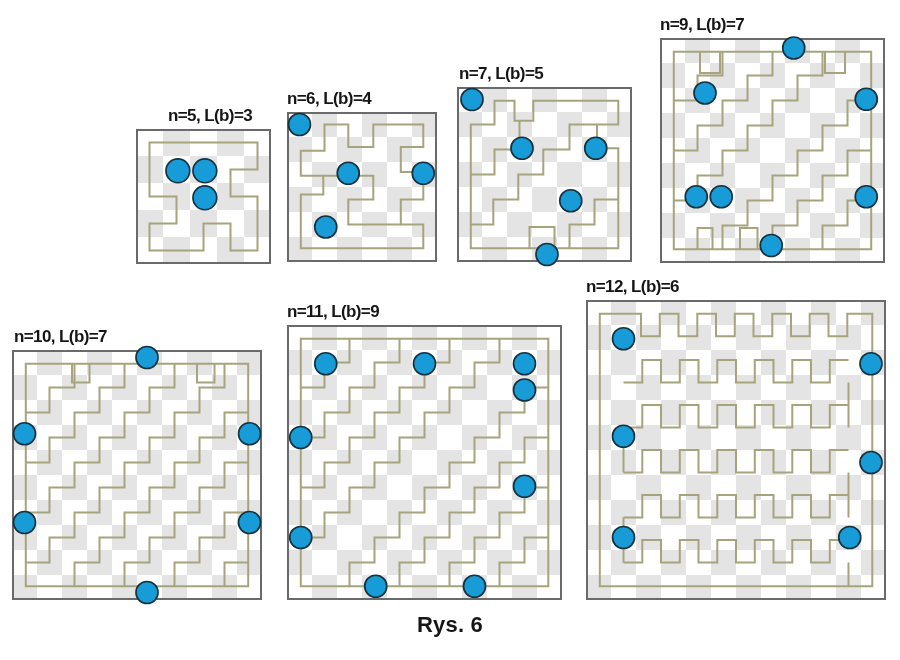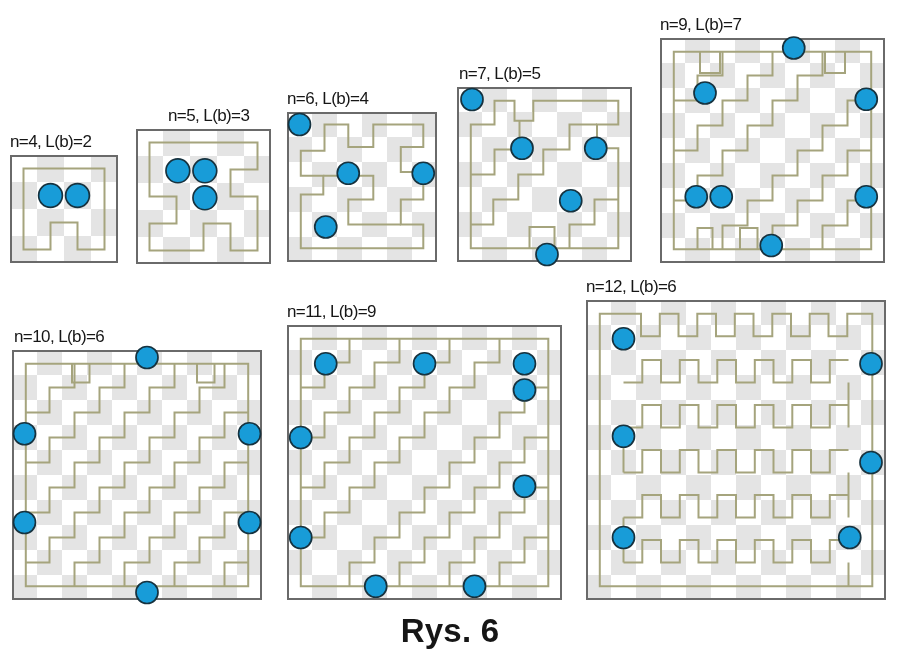--- a/index.html
+++ b/index.html
@@ -1,53 +1,30 @@
 <!DOCTYPE html>
 <html><head>
 <meta charset="utf-8">
 <style>
   html,body{margin:0;padding:0;}
   body{width:900px;height:660px;background:#ffffff;position:relative;
        font-family:"Liberation Sans",sans-serif;overflow:hidden;}
   .figure{position:absolute;left:0;top:0;width:900px;height:660px;}
   .maze-panel{position:absolute;}
-  .maze-label{position:absolute;top:-23px;left:0;font-size:17px;font-weight:normal;
+  .maze-label{position:absolute;top:-23px;left:0;font-size:17px;font-weight:bold;
               letter-spacing:-0.6px;color:#161616;white-space:nowrap;}
   .maze-svg{display:block;overflow:visible;}
   .caption{position:absolute;left:450px;top:612px;transform:translateX(-50%);
-           font-size:33px;font-weight:bold;color:#1c1c1c;letter-spacing:0.2px;}
+           font-size:22px;font-weight:bold;color:#1c1c1c;letter-spacing:0.2px;}
 </style>
 </head>
 <body>
 
 <div class="figure">
 
-  <div class="maze-panel" style="left: 10px; top: 155px; width: 108px; height: 108px;">
-    <div class="maze-label" style="left: 0px;">n=4, L(b)=2</div>
-    <svg class="maze-svg" width="108" height="108">
-        <g>
-          <rect x="27" y="0" width="27" height="27" fill="#e4e4e4"></rect>
-          <rect x="81" y="0" width="27" height="27" fill="#e4e4e4"></rect>
-          <rect x="0" y="27" width="27" height="27" fill="#e4e4e4"></rect>
-          <rect x="54" y="27" width="27" height="27" fill="#e4e4e4"></rect>
-          <rect x="27" y="54" width="27" height="27" fill="#e4e4e4"></rect>
-          <rect x="81" y="54" width="27" height="27" fill="#e4e4e4"></rect>
-          <rect x="0" y="81" width="27" height="27" fill="#e4e4e4"></rect>
-          <rect x="54" y="81" width="27" height="27" fill="#e4e4e4"></rect>
-        </g>
-        <g>
-          <polygon points="13.5,13.5 94.5,13.5 94.5,94.5 67.5,94.5 67.5,67.5 40.5,67.5 40.5,94.5 13.5,94.5" fill="none" stroke="#a5a47d" stroke-width="2" stroke-linejoin="miter"></polygon>
-        </g>
-        <rect x="1" y="1" width="106" height="106" fill="none" stroke="#6a6a6a" stroke-width="2"></rect>
-        <g>
-          <circle cx="40.5" cy="40.5" r="11.88" fill="#189cd8" stroke="#16323f" stroke-width="1.7"></circle>
-          <circle cx="67.5" cy="40.5" r="11.88" fill="#189cd8" stroke="#16323f" stroke-width="1.7"></circle>
-        </g>
-      </svg>
-  </div>
 
   <div class="maze-panel" style="left: 136px; top: 129px; width: 135px; height: 135px;">
     <div class="maze-label" style="left: 12px; margin-left: 20px;">n=5, L(b)=3</div>
     <svg class="maze-svg" width="135" height="135">
         <g>
           <rect x="27" y="0" width="27" height="27" fill="#e4e4e4"></rect>
           <rect x="81" y="0" width="27" height="27" fill="#e4e4e4"></rect>
           <rect x="0" y="27" width="27" height="27" fill="#e4e4e4"></rect>
           <rect x="54" y="27" width="27" height="27" fill="#e4e4e4"></rect>
           <rect x="108" y="27" width="27" height="27" fill="#e4e4e4"></rect>
@@ -220,21 +197,21 @@
           <circle cx="206.25" cy="61.25000000000001" r="11" fill="#189cd8" stroke="#16323f" stroke-width="1.7"></circle>
           <circle cx="36.25" cy="158.75" r="11" fill="#189cd8" stroke="#16323f" stroke-width="1.7"></circle>
           <circle cx="61.25000000000001" cy="158.75" r="11" fill="#189cd8" stroke="#16323f" stroke-width="1.7"></circle>
           <circle cx="206.25" cy="158.75" r="11" fill="#189cd8" stroke="#16323f" stroke-width="1.7"></circle>
           <circle cx="111.25" cy="207.50000000000003" r="11" fill="#189cd8" stroke="#16323f" stroke-width="1.7"></circle>
         </g>
       </svg>
   </div>
 
   <div class="maze-panel" style="left: 12px; top: 350px; width: 250px; height: 250px;">
-    <div class="maze-label" style="left: 2px;">n=10, L(b)=6</div>
+    <div class="maze-label" style="left: 2px;">n=10, L(b)=7</div>
     <svg class="maze-svg" width="250" height="250">
         <g>
           <rect x="25" y="0" width="25" height="25" fill="#e4e4e4"></rect>
           <rect x="75" y="0" width="25" height="25" fill="#e4e4e4"></rect>
           <rect x="125" y="0" width="25" height="25" fill="#e4e4e4"></rect>
           <rect x="175" y="0" width="25" height="25" fill="#e4e4e4"></rect>
           <rect x="225" y="0" width="25" height="25" fill="#e4e4e4"></rect>
           <rect x="0" y="25" width="25" height="25" fill="#e4e4e4"></rect>
           <rect x="50" y="25" width="25" height="25" fill="#e4e4e4"></rect>
           <rect x="100" y="25" width="25" height="25" fill="#e4e4e4"></rect>

